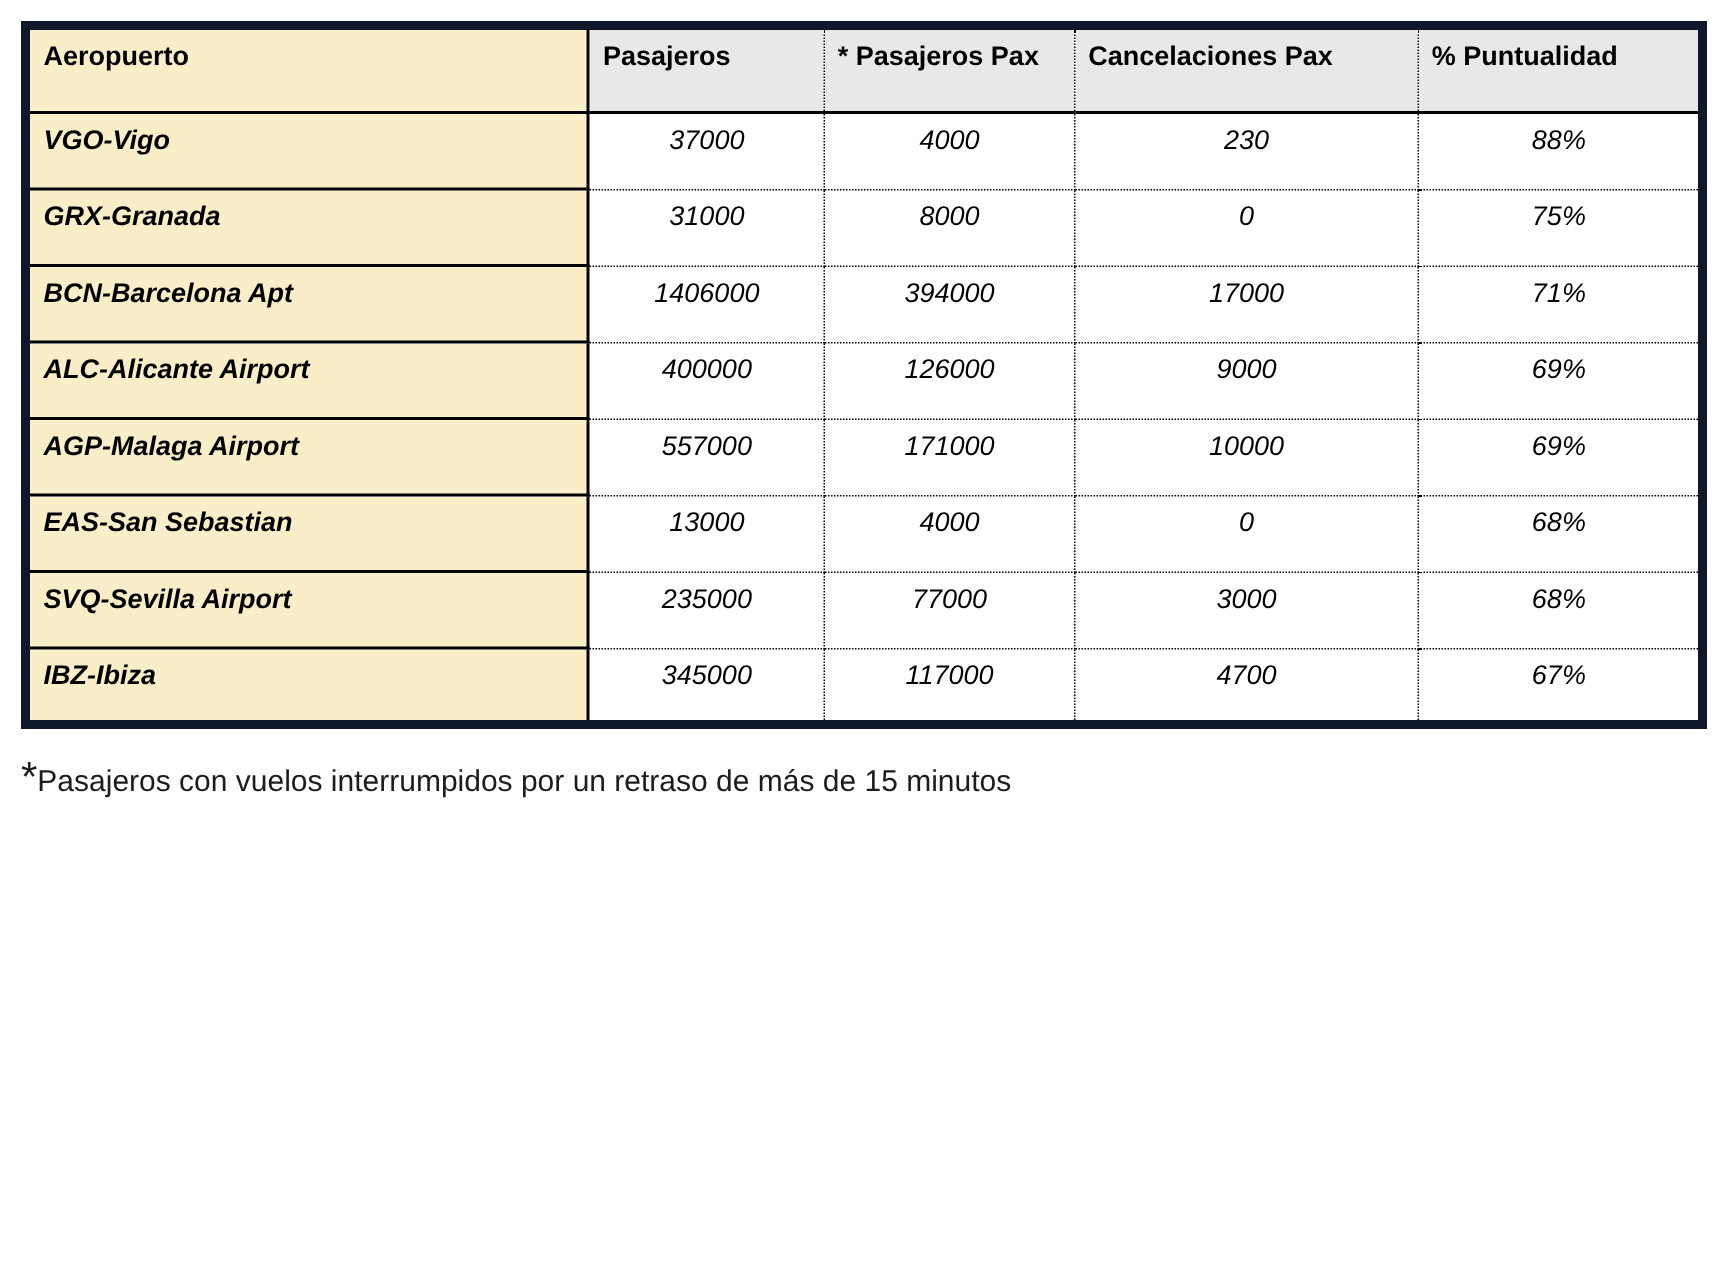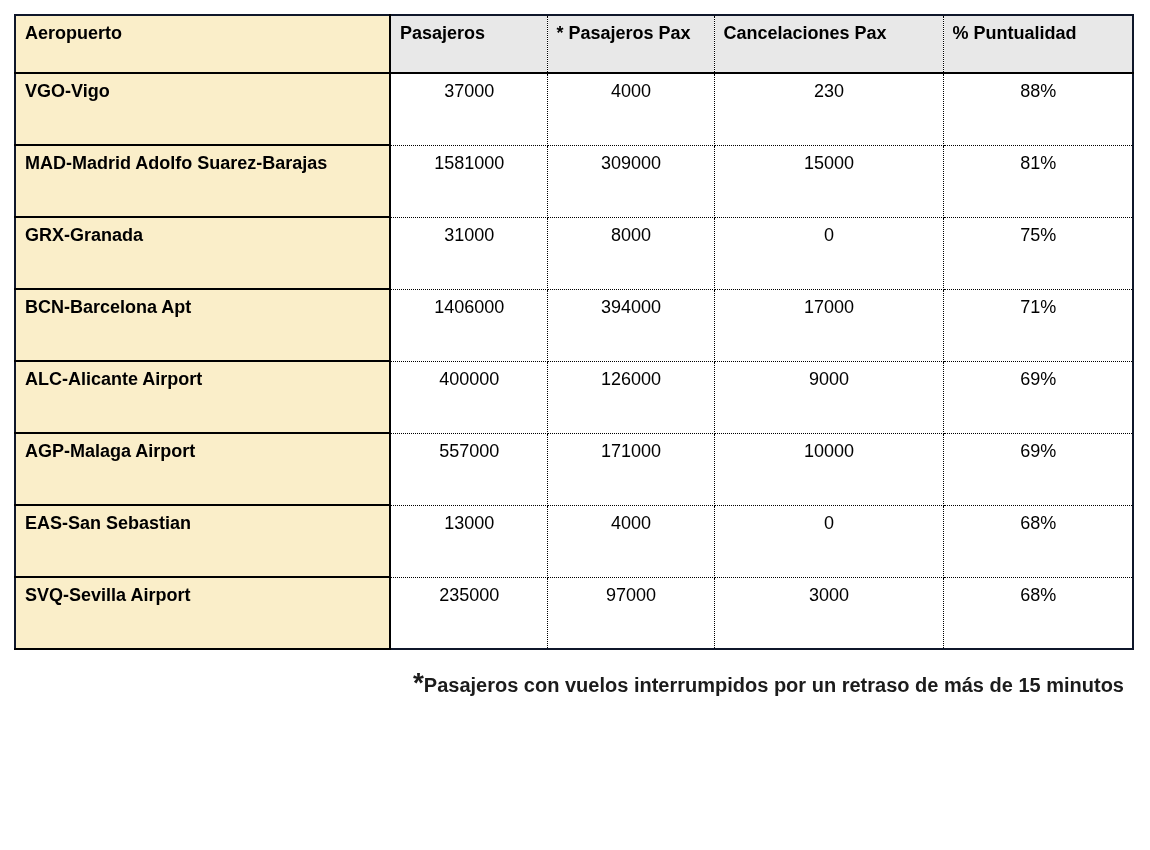--- a/index.html
+++ b/index.html
@@ -14,38 +14,38 @@
     width: 1150px;
     height: 850px;
     background: #ffffff;
     box-sizing: border-box;
     padding: 14px 0 0 14px;
   }
   table.airports {
     border-collapse: collapse;
     table-layout: fixed;
     width: 1118px;
-    border: 2px solid #0f172a;
+    border: 6px solid #0f172a;
   }
   col.c-airport   { width: 375px; }
   col.c-pax       { width: 157px; }
   col.c-retrasos  { width: 167px; }
   col.c-cancel    { width: 229px; }
   col.c-punt      { width: 190px; }
 
   th, td {
     box-sizing: border-box;
     vertical-align: top;
     font-size: 18px;
     line-height: 1.15;
     padding: 7px 8px 6px 9px;
     overflow: hidden;
   }
   thead th { height: 58px; }
-  tbody td { height: 72px; }
+  tbody td { height: 51px; font-style: italic; }
 
   th {
     text-align: left;
     font-weight: bold;
     background: var(--header-bg, #e8e8e8);
     border-bottom: 2.5px solid #000;
   }
   th.airport-header {
     background: var(--airport-bg, #faeec9);
     border-right: 2px solid #000;
@@ -69,24 +69,23 @@
     text-decoration-line: underline;
     text-decoration-style: wavy;
     text-decoration-color: var(--spellcheck, #e00000);
     text-decoration-thickness: 2px;
     text-underline-offset: 4px;
   }
 
   .footnote {
     width: 1110px;
     margin-top: 24px;
-    text-align: right;
     font-size: 20px;
     color: #1c1c1c;
-    font-weight: bold;
+    font-weight: normal;
   }
   .fn-star {
     font-size: 28px;
     line-height: 0;
   }
 </style>
 </head>
 <body>
 
 <div class="page">
@@ -108,27 +107,20 @@
         <th>% Puntualidad</th>
       </tr>
     </thead>
     <tbody>
         <tr>
           <td class="airport-cell">VGO-Vigo</td>
           <td class="num-cell">37000</td>
           <td class="num-cell">4000</td>
           <td class="num-cell">230</td>
           <td class="num-cell">88%</td>
-        </tr>
-        <tr>
-          <td class="airport-cell">MAD-Madrid Adolfo Suarez-Barajas</td>
-          <td class="num-cell">1581000</td>
-          <td class="num-cell">309000</td>
-          <td class="num-cell">15000</td>
-          <td class="num-cell">81%</td>
         </tr>
         <tr>
           <td class="airport-cell">GRX-Granada</td>
           <td class="num-cell">31000</td>
           <td class="num-cell">8000</td>
           <td class="num-cell">0</td>
           <td class="num-cell">75%</td>
         </tr>
         <tr>
           <td class="airport-cell">BCN-Barcelona Apt</td>
@@ -154,22 +146,29 @@
         <tr>
           <td class="airport-cell">EAS-San Sebastian</td>
           <td class="num-cell">13000</td>
           <td class="num-cell">4000</td>
           <td class="num-cell">0</td>
           <td class="num-cell">68%</td>
         </tr>
         <tr>
           <td class="airport-cell">SVQ-Sevilla Airport</td>
           <td class="num-cell">235000</td>
-          <td class="num-cell">97000</td>
+          <td class="num-cell">77000</td>
           <td class="num-cell">3000</td>
           <td class="num-cell">68%</td>
+        </tr>
+        <tr>
+          <td class="airport-cell">IBZ-Ibiza</td>
+          <td class="num-cell">345000</td>
+          <td class="num-cell">117000</td>
+          <td class="num-cell">4700</td>
+          <td class="num-cell">67%</td>
         </tr>
       </tbody>
   </table>
 
   <div class="footnote"><span class="fn-star">*</span><span>Pasajeros con vuelos interrumpidos por un retraso de más de 15 minutos</span></div>
 
 </div>
 
 </body></html>

